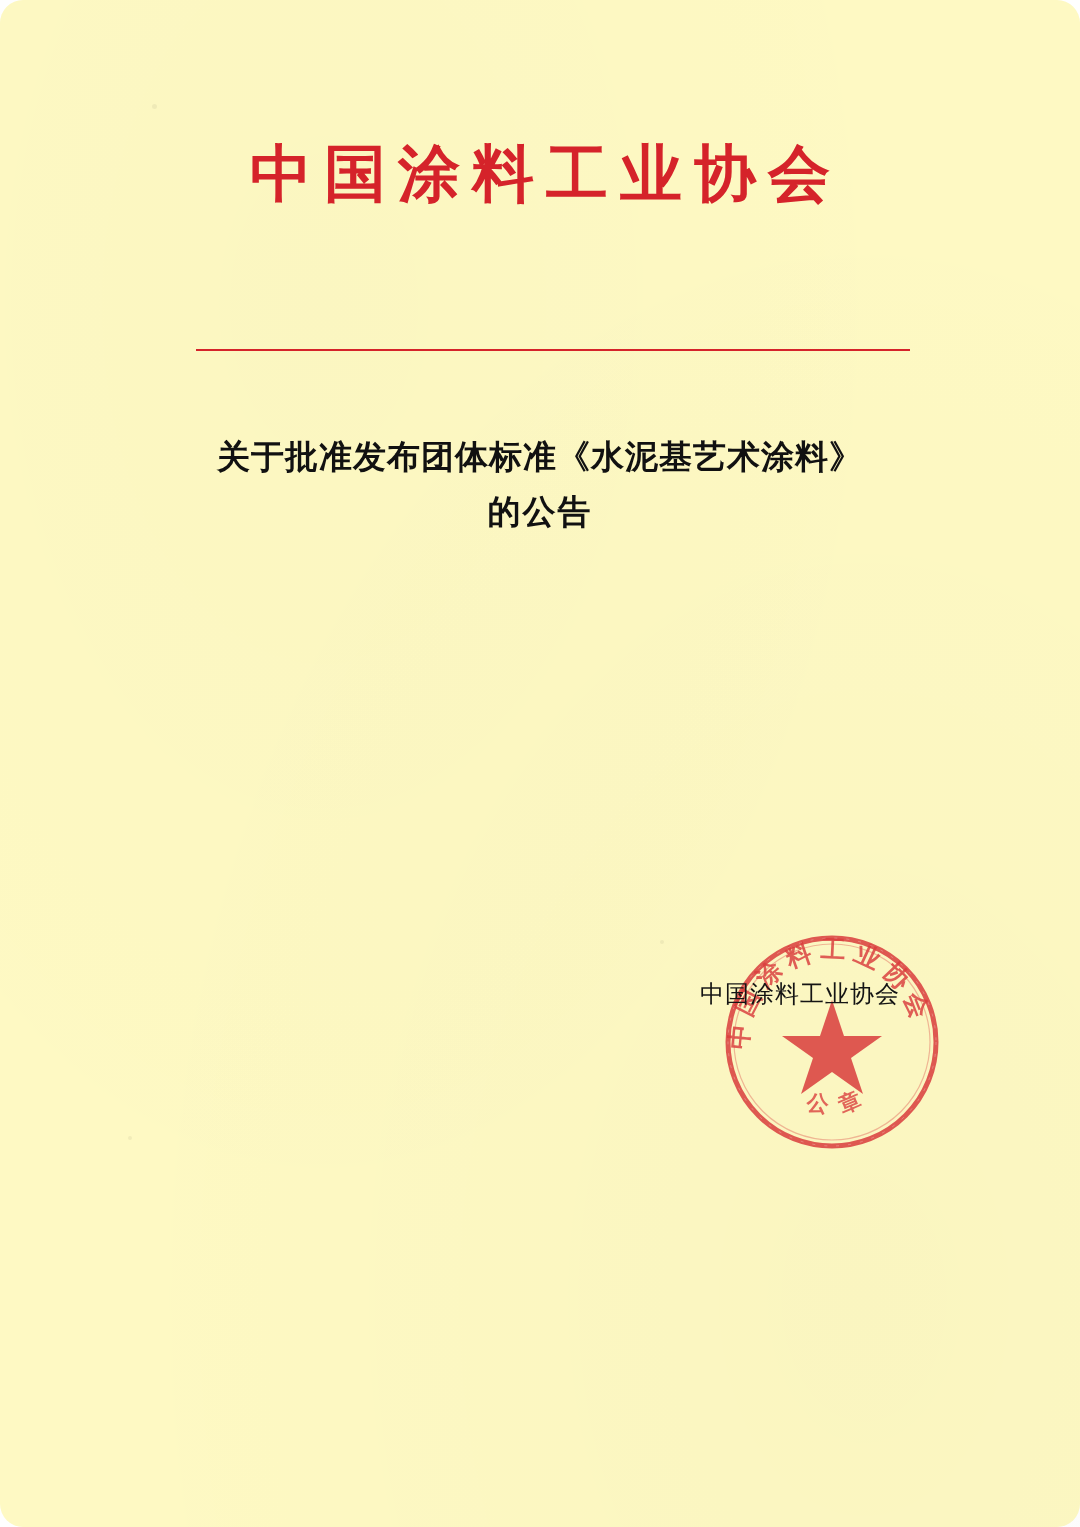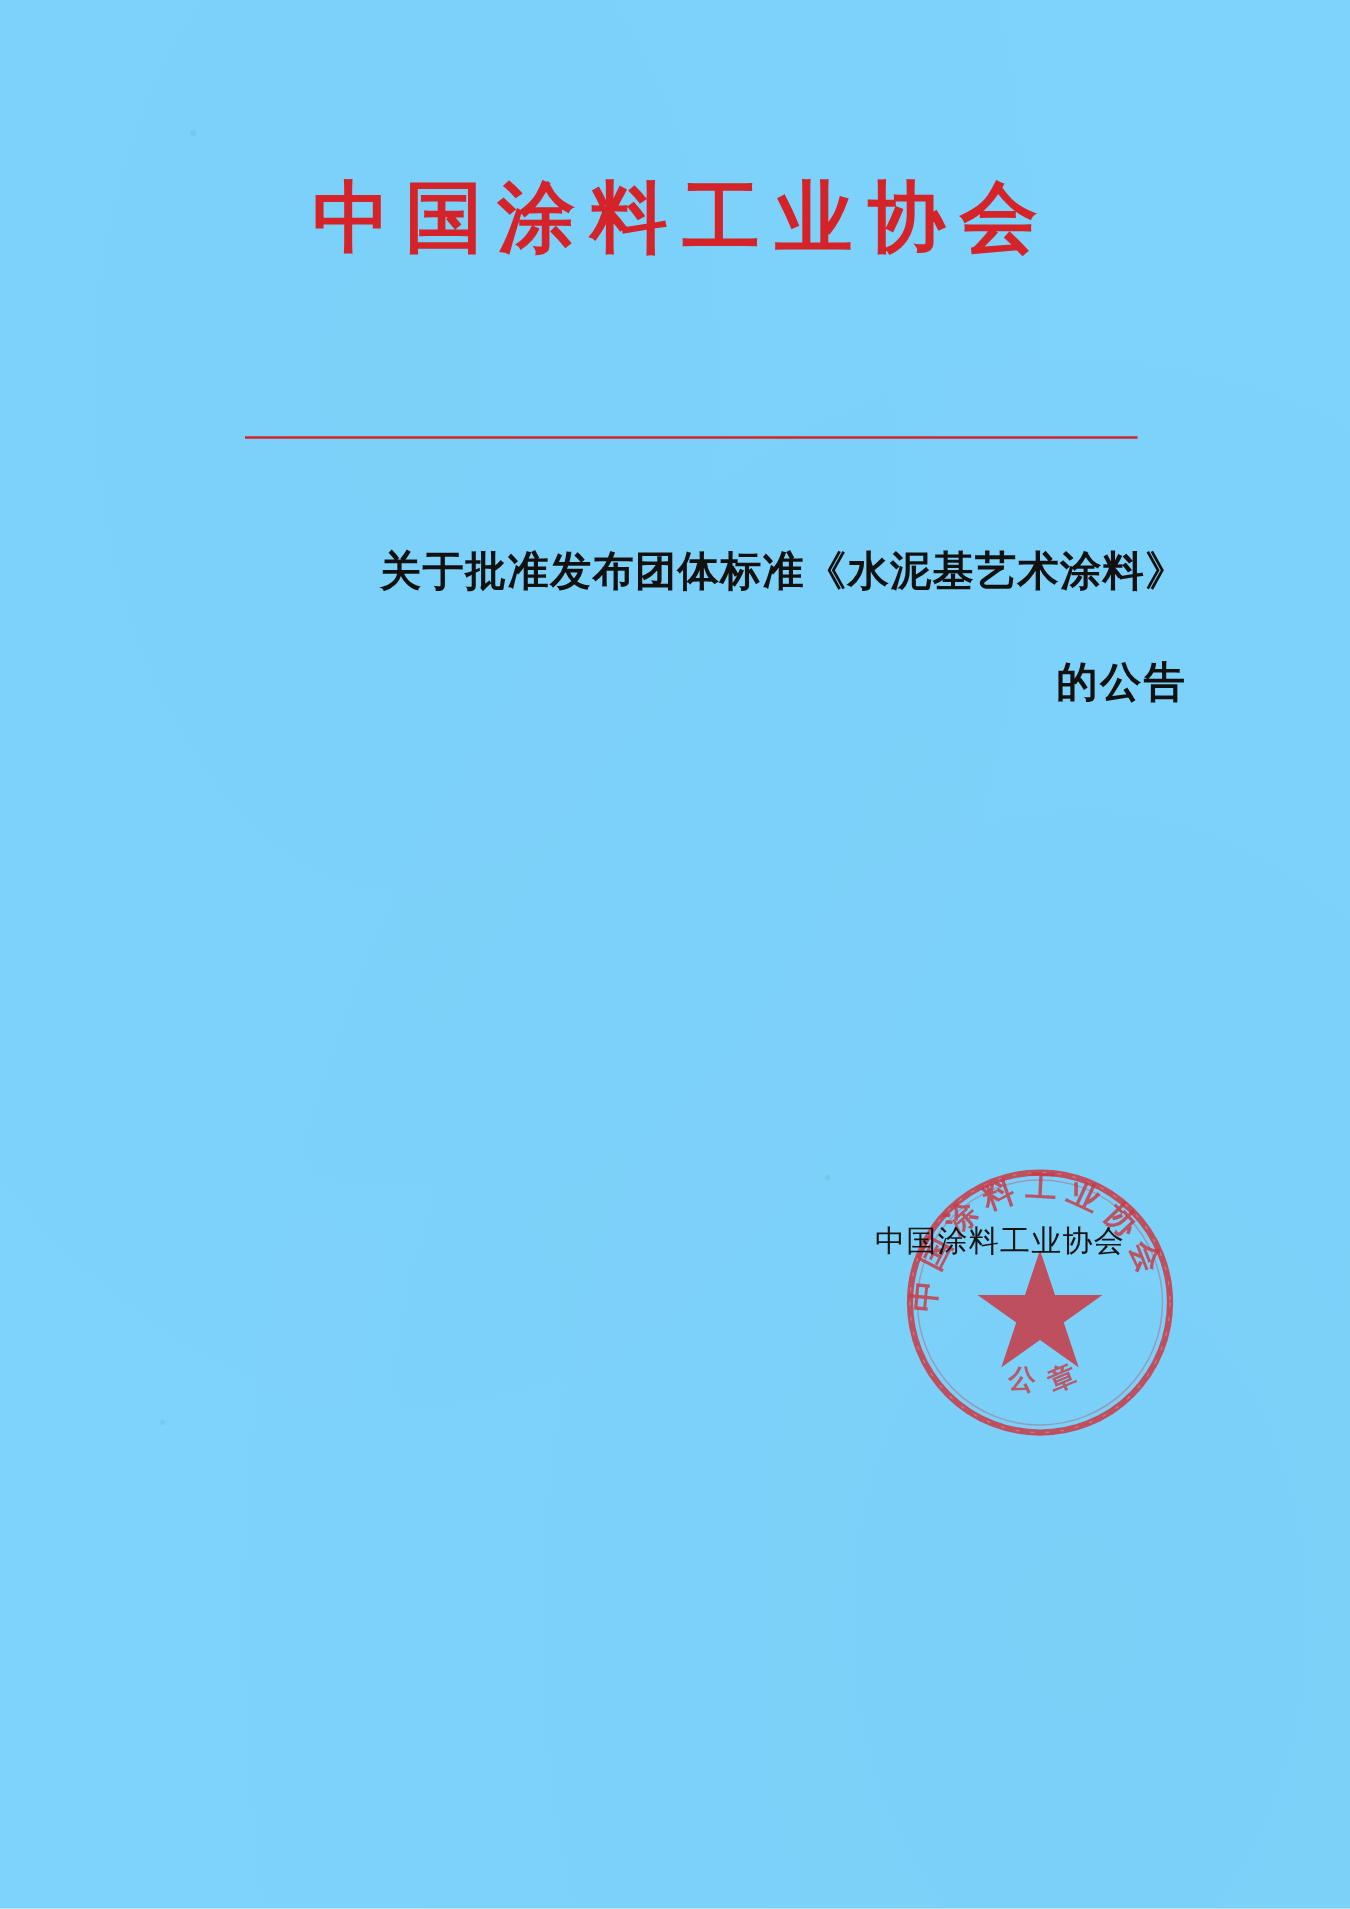--- a/index.html
+++ b/index.html
@@ -12,21 +12,22 @@
     height: 1527px;
     position: relative;
     font-family: "Liberation Serif", "DejaVu Serif", serif;
     color: #111111;
     overflow: hidden;
   }
 
   .page {
     position: absolute;
     inset: 0;
-    background: #7dd3fc;
+    background: #fef9c3;
+    border-radius: 23px;
   }
 
   
   .paper-tint {
     position: absolute;
     inset: 0;
     background:
       radial-gradient(ellipse at 30% 20%, rgba(0,0,0,0.012), rgba(0,0,0,0) 60%),
       radial-gradient(ellipse at 80% 85%, rgba(0,0,0,0.015), rgba(0,0,0,0) 65%);
     pointer-events: none;
@@ -55,33 +56,33 @@
     width: 714px;
     height: 0;
     border-top: 2px solid #d5232a;
   }
 
   .doc-title {
     position: absolute;
     top: 440px;
     left: 130px;
     width: 820px;
-    text-align: right;
+    text-align: center;
     font-family: "DejaVu Serif", "Liberation Serif", serif;
     font-weight: 700;
     font-size: 33px;
     line-height: 1.0;
     color: #111;
   }
   .doc-title .line1 {
     letter-spacing: 1px;
     white-space: nowrap;
   }
   .doc-title .line2 {
-    margin-top: 56px;
+    margin-top: 22px;
     letter-spacing: 2px;
   }
 
   .body-text {
     position: absolute;
     top: 608px;
     left: 133px;
     width: 818px;
     font-size: 25.5px;
     line-height: 51px;

